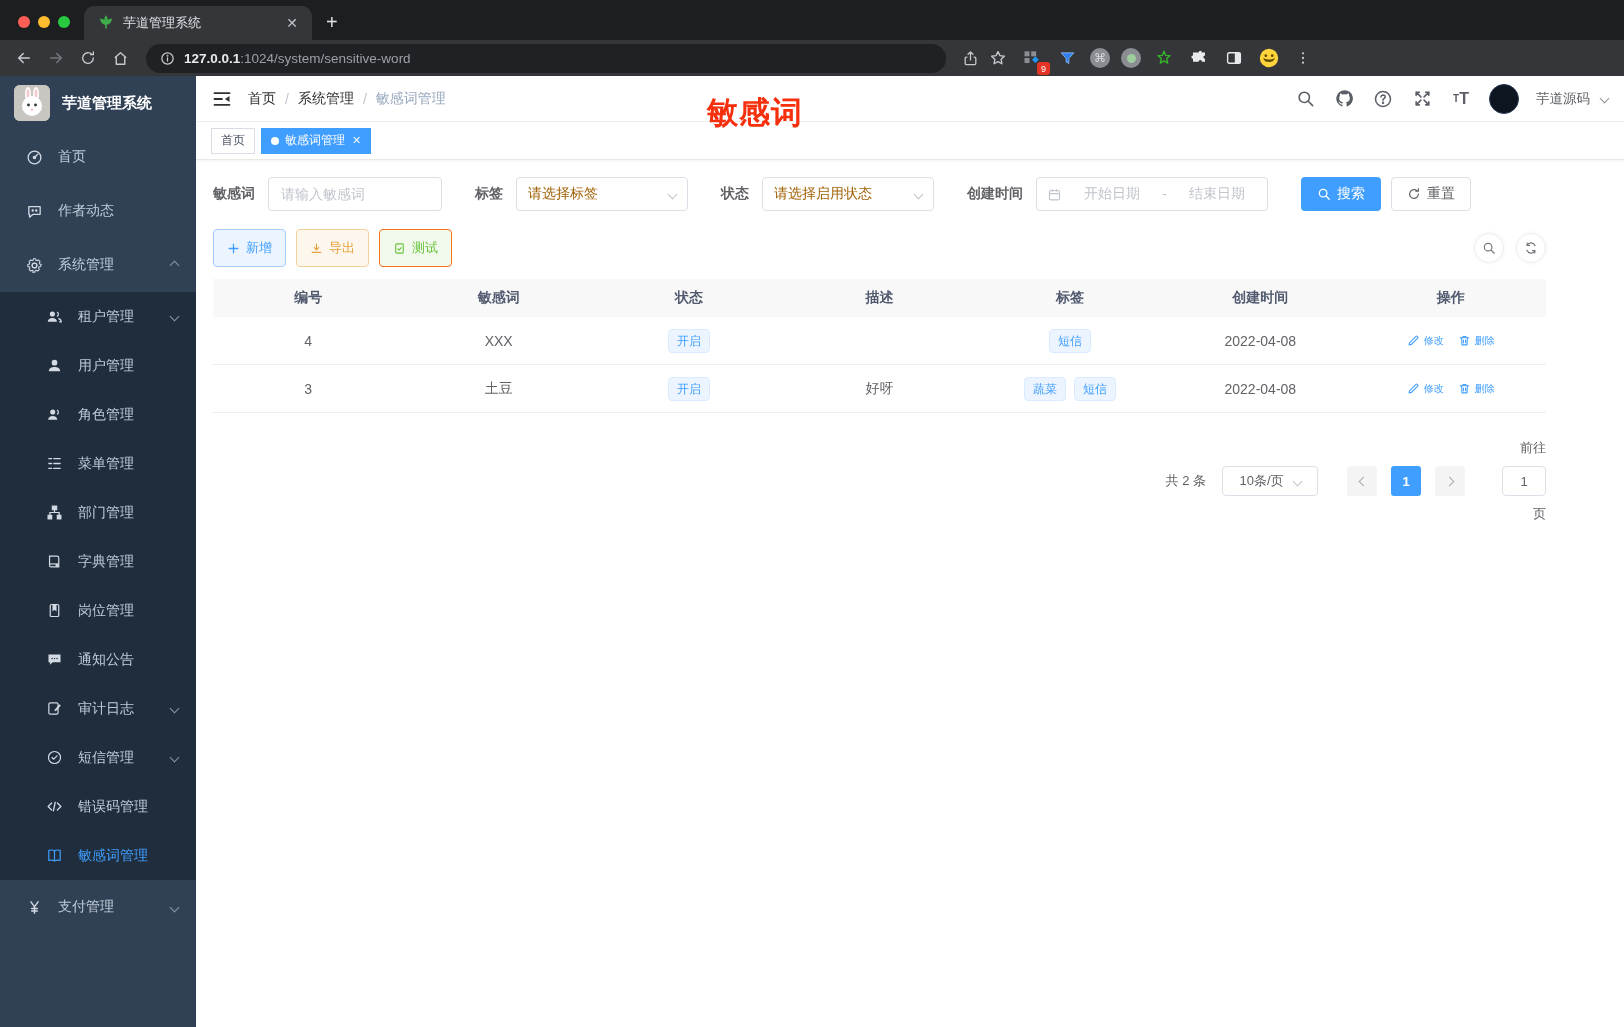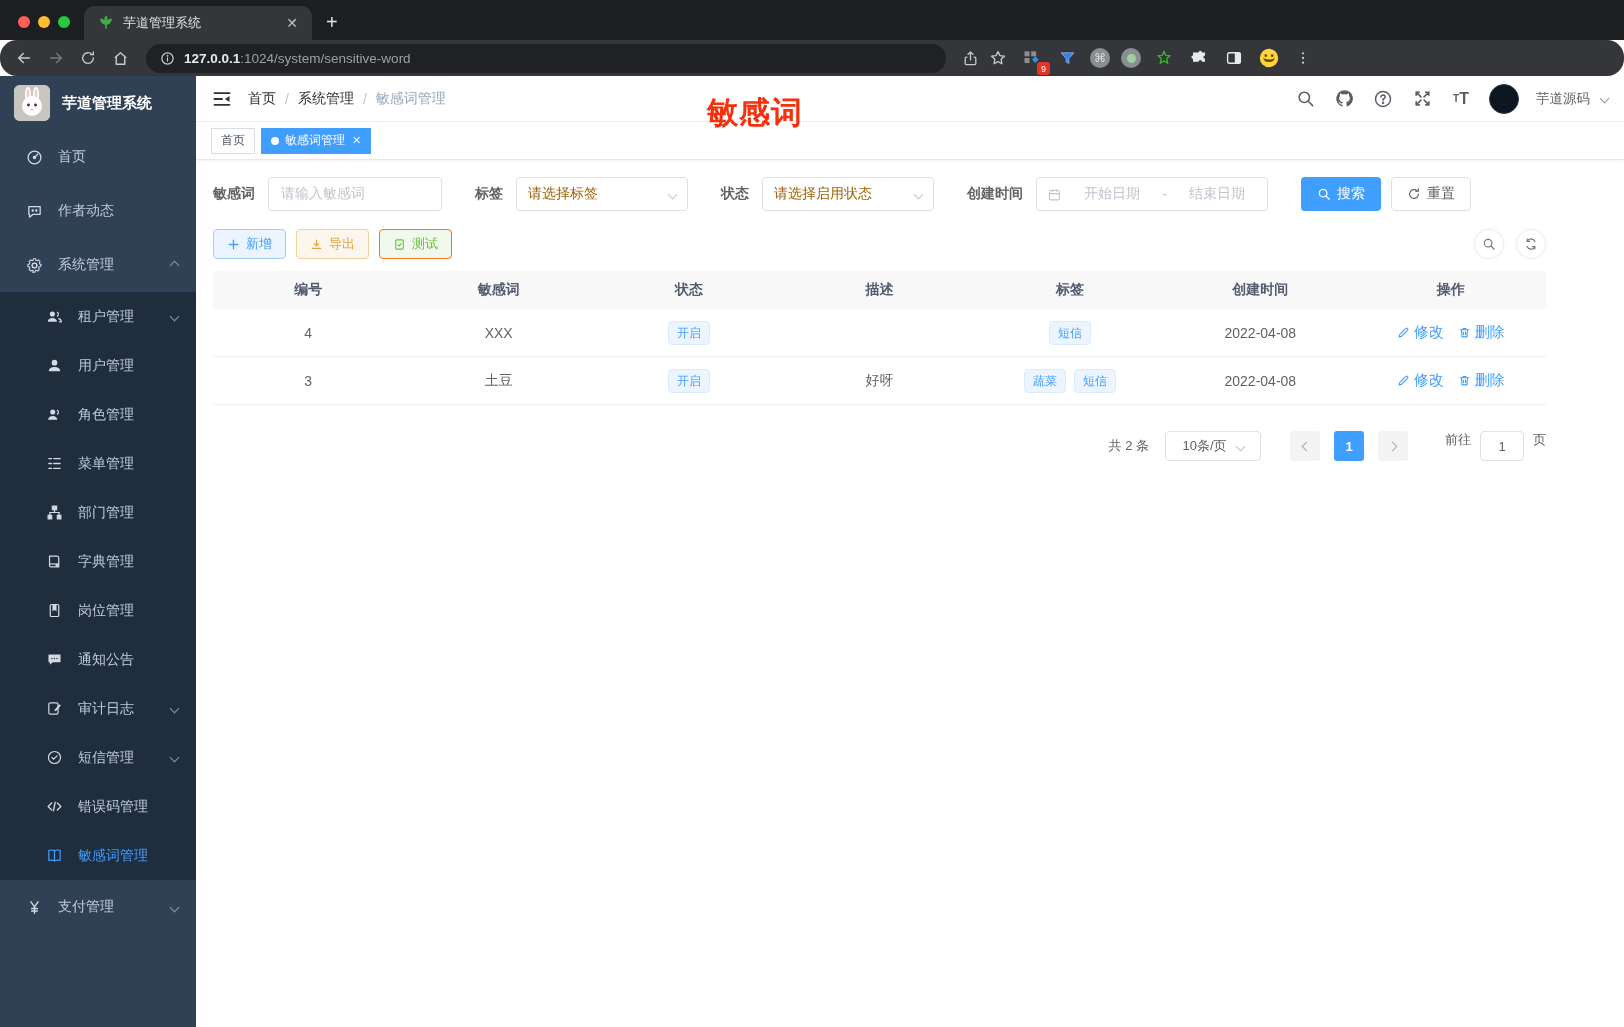--- a/index.html
+++ b/index.html
@@ -11,21 +11,21 @@
   .tabstrip { height:40px; background:#1d1e20; display:flex; align-items:flex-end; }
   .traffic { display:flex; gap:8px; align-items:center; padding:0 14px 12px 18px; }
   .dot { width:12px; height:12px; border-radius:50%; }
   .dot.r{background:#ff5f57}.dot.y{background:#febc2e}.dot.g{background:#28c840}
   .btab { width:228px; height:34px; background:#35363a; border-radius:10px 10px 0 0;
     display:flex; align-items:center; padding:0 10px 0 14px; color:#dfe1e5; font-size:13px; }
   .btab .fav { width:16px; height:16px; margin-right:9px; flex:0 0 auto; }
   .btab .ttl { flex:1; white-space:nowrap; overflow:hidden; }
   .btab .tclose { color:#bdc1c6; font-size:14px; padding:0 4px; }
   .newtab { color:#dfe1e5; font-size:20px; padding:0 14px 6px 14px; }
-  .toolbar { height:36px; background:#35363a; display:flex; align-items:center; padding:0 10px; gap:4px;border-radius:17px; }
+  .toolbar { height:36px; background:#35363a; display:flex; align-items:center; padding:0 10px; gap:4px; }
   .navbtn { width:28px; height:28px; display:flex; align-items:center; justify-content:center;
     color:#c7cacd; font-size:17px; }
   .navbtn.dim { color:#74777b; }
   .urlbar { flex:1; height:29px; background:#202124; border-radius:15px; margin:0 8px;
     display:flex; align-items:center; padding:0 14px; gap:9px; max-width:800px; }
   .urlbar .host { color:#e8eaed; font-size:13.5px; font-weight:700; }
   .urlbar .rest { color:#9aa0a6; font-size:13.5px; }
   .tb-ic { width:24px; height:24px; display:flex; align-items:center; justify-content:center;
     color:#c7cacd; position:relative; }
   .extcluster { display:flex; align-items:center; gap:11px; margin:0 6px; }
@@ -83,66 +83,66 @@
   .tagv.active { background:#409eff; border-color:#409eff; color:#fff; }
   .tagv .tdot { width:8px; height:8px; border-radius:50%; background:#fff; margin-right:6px; }
   .tagv .tx { margin-left:7px; font-size:11px; opacity:.9; }
 
   
   .content { padding:17px 0 0 17px; width:1350px; }
   .filters { display:flex; align-items:center; }
   .f-item { display:flex; align-items:center; margin-right:33px; }
   .f-label { font-size:14px; color:#606266; font-weight:700; margin-right:13px; white-space:nowrap; }
   .inp, .selbox, .rangebox { height:34px; border:1px solid #dcdfe6; border-radius:4px;
-    font-size:14px; color:#606266; background:#fff;font-family:Liberation Serif, serif; }
+    font-size:14px; color:#606266; background:#fff; }
   .inp { width:174px; padding:0 12px; outline:none; }
   .inp::placeholder { color:#c0c4cc; }
   .selbox { width:172px; display:flex; align-items:center; padding:0 11px; color:#a16207; }
   .selbox .chev { margin-left:auto; color:#c0c4cc; }
   .rangebox { width:232px; display:flex; align-items:center; padding:0 10px; gap:10px; color:#c0c4cc; }
   .rangebox .ph { flex:1; text-align:center; }
   .btn { height:34px; border-radius:4px; font-size:14px; display:inline-flex; align-items:center;
     justify-content:center; gap:6px; padding:0 15px; cursor:pointer; border:1px solid transparent; }
   .btn.primary { background:#409eff; color:#fff; }
   .btn.plainw { background:#fff; border-color:#dcdfe6; color:#606266; }
   .f-item.btns { margin-right:0; gap:10px; display:flex; }
 
   .actions { display:flex; align-items:center; margin-top:18px; }
-  .abtn { height:30px; border-radius:4px; font-size:13px; display:inline-flex; align-items:center;
+  .abtn { height:38px; border-radius:4px; font-size:13px; display:inline-flex; align-items:center;
     gap:6px; padding:0 13px; margin-right:10px; cursor:pointer; }
   .abtn.add { background:#ecf5ff; border:1px solid #a0cfff; color:#409eff; }
   .abtn.exp { background:#fdf6ec; border:1px solid #f3d19e; color:#e6a23c; }
   .abtn.tst { background:#f0f9eb; border:1px solid #f97316; color:#67c23a; }
   .actions .rightics { margin-left:auto; display:flex; gap:12px; }
   .cicon { width:30px; height:30px; border-radius:50%; border:1px solid #ebeef5; background:#fff;
     color:#74767c; display:flex; align-items:center; justify-content:center; cursor:pointer;
     box-shadow:0 0 4px rgba(0,0,0,.05); }
 
   .table { margin-top:12px; width:1333px; font-size:14px; }
   .trow { display:flex; align-items:center; }
   .thead { background:#f8f8f9; height:38px; color:#515a6e; font-weight:700; }
   .tbody-row { height:48px; border-bottom:1px solid #ebeef5; color:#606266; }
   .tcell { flex:1; text-align:center; display:flex; align-items:center; justify-content:center; gap:8px; }
   .tag { display:inline-block; height:24px; line-height:22px; padding:0 8px; font-size:12px;
     background:#ecf5ff; border:1px solid #d9ecff; color:#409eff; border-radius:4px; }
-  .op { color:#409eff; font-size:15px; display:inline-flex; align-items:center; gap:4px;
+  .op { color:#409eff; font-size:10px; display:inline-flex; align-items:center; gap:4px;
     cursor:pointer; text-decoration:none; }
   .ops { gap:14px; }
 
   .pagi { margin-top:26px; width:1333px; display:flex; align-items:center; justify-content:flex-end;
     font-size:13px; color:#606266; }
   .pagi .total { margin-right:16px; }
   .psize { width:96px; height:30px; border:1px solid #dcdfe6; border-radius:4px; display:flex;
     align-items:center; justify-content:center; gap:10px; color:#606266; margin-right:22px; }
   .psize .chev { color:#c0c4cc; }
   .pbtn { width:30px; height:30px; border-radius:3px; background:#f4f4f5; color:#a8abb2;
     display:flex; align-items:center; justify-content:center; margin:0 7px; cursor:pointer; }
   .pcur { width:30px; height:30px; border-radius:3px; background:#409eff; color:#fff;
     display:flex; align-items:center; justify-content:center; font-weight:700; margin:0 7px; }
-  .goto { margin-left:30px; display:flex; align-items:flex-start; gap:9px; }
+  .goto { margin-left:30px; display:flex; align-items:flex-end; gap:9px;flex-direction:column; }
   .ginp { width:44px; height:30px; border:1px solid #dcdfe6; border-radius:4px; text-align:center;
     font-size:13px; color:#606266; outline:none; }
   svg { display:block; }
 </style>
 </head>
 <body>
 
 <div class="chrome">
   <div class="tabstrip">
     <div class="traffic">

